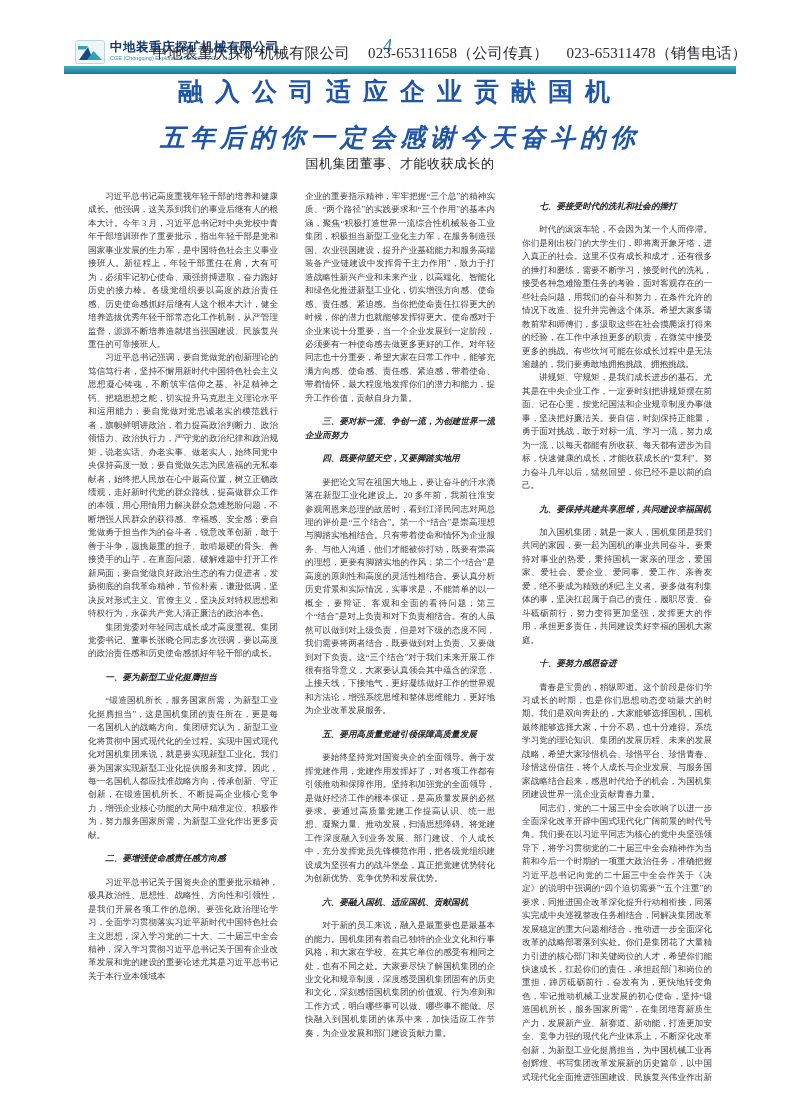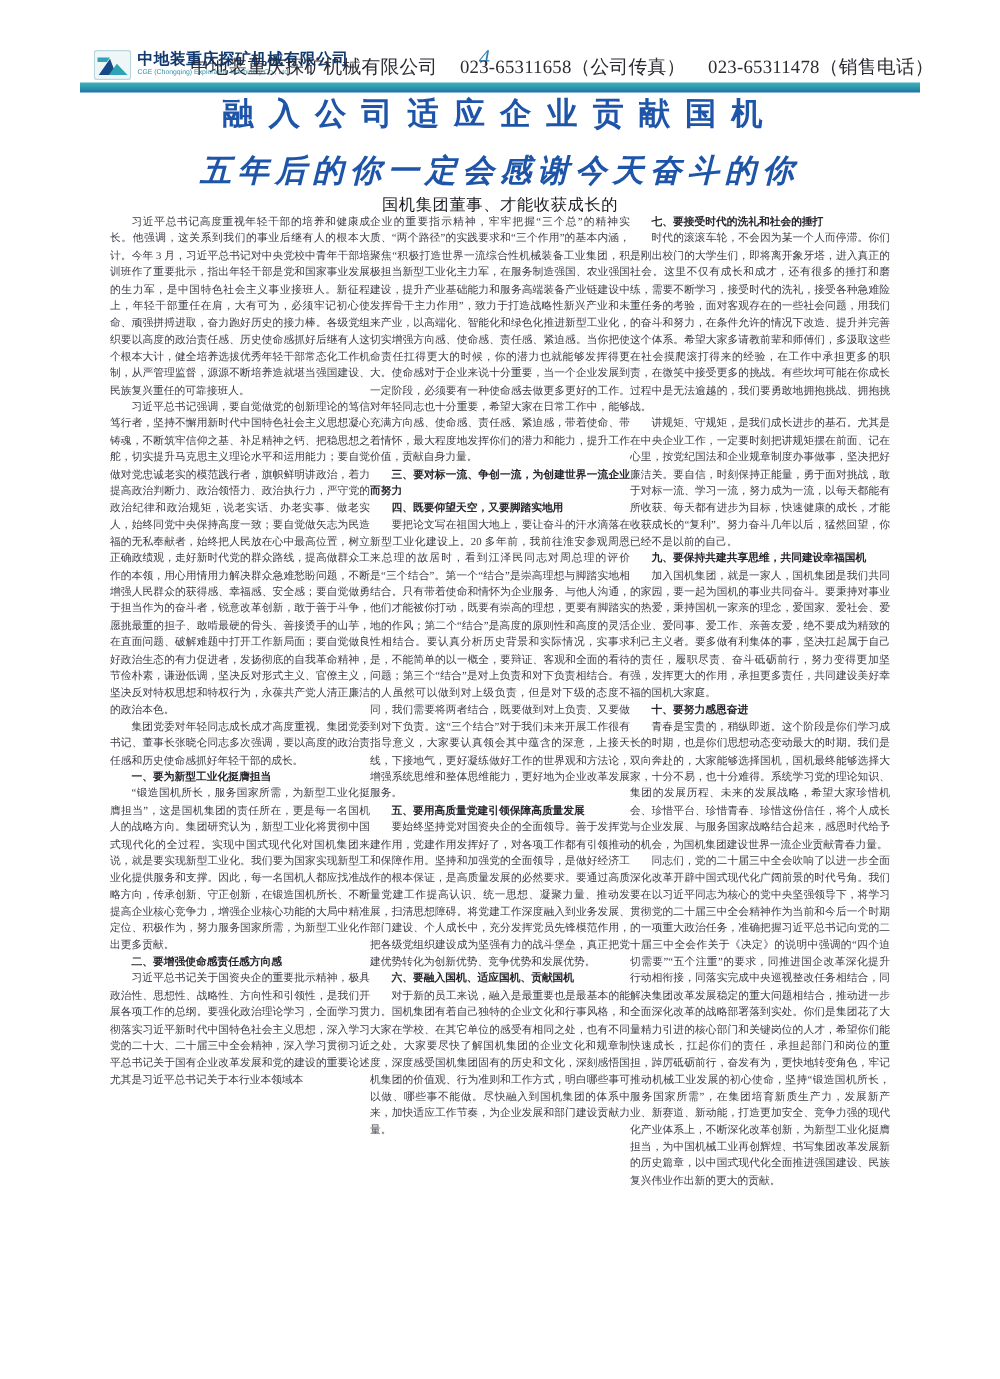--- a/index.html
+++ b/index.html
@@ -21,26 +21,26 @@
             background:linear-gradient(180deg,#43b0bd 0%,#2b96a9 55%,#1e6fae 100%);}
   
   .title-block{position:absolute;top:77px;left:0;width:800px;text-align:center;}
   .title-line{font-weight:bold;color:#1e55a8;font-size:25px;line-height:30px;
               font-family:"Liberation Serif","DejaVu Serif",serif;}
   .title-line.l1{letter-spacing:12px;}
   .title-line.l2{letter-spacing:5px;margin-top:16px;font-style:italic;}
   .subtitle{font-size:15.5px;color:#1d1d24;margin-top:4px;letter-spacing:.5px;}
   .byline{font-size:13px;color:#1d1d24;margin-top:2px;letter-spacing:.5px;}
   
-  .columns{position:absolute;top:171px;left:88px;width:624px;height:895px;display:flex;gap:0;}
+  .columns{position:absolute;top:190px;left:88px;width:624px;height:895px;display:flex;gap:27px;}
   .col{flex:1 1 0;overflow:hidden;font-size:8.6px;line-height:13.45px;color:#3b3c47;
        text-align:justify;text-justify:inter-ideograph;word-break:break-all;}
   .col p{margin:0;text-indent:2em;}
   .col p.cont{text-indent:0;}
-  .col p.h{font-weight:bold;color:#26262e;margin:0 0;}
+  .col p.h{font-weight:bold;color:#26262e;margin:10px 0;font-style:italic;}
 </style>
 </head>
 <body>
 
 <div class="page">
 
   <div class="header">
     <div class="logo-wrap">
       <svg class="logo-mark" viewBox="0 0 30 24" xmlns="http://www.w3.org/2000/svg">
         <rect x="0.5" y="0.5" width="29" height="23" rx="2" fill="#eef6f8" stroke="#bcd6dd"></rect>

